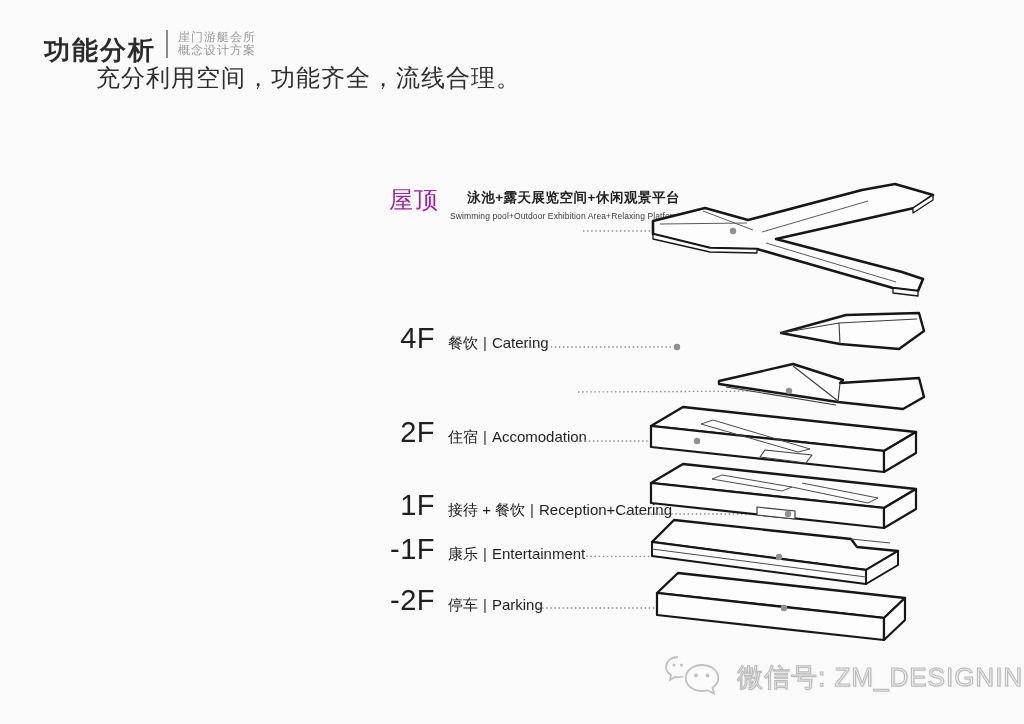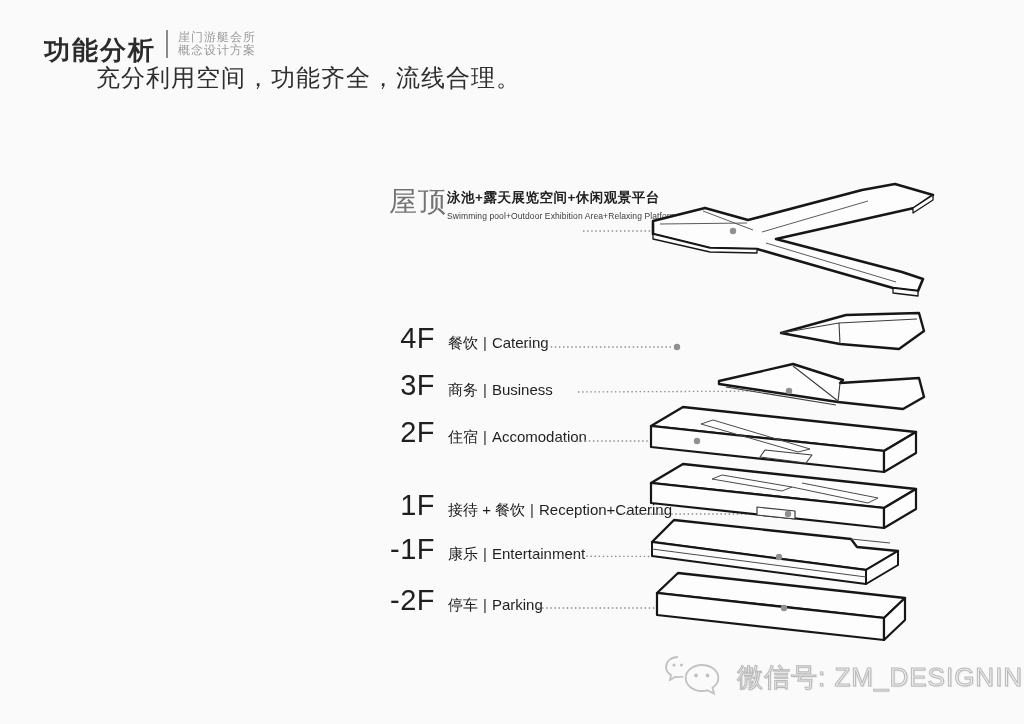--- a/index.html
+++ b/index.html
@@ -35,23 +35,23 @@
     position:absolute;left:96px;top:62px;
     font-size:24px;color:#2e2e2e;letter-spacing:1px;
   }
 
   
   .roof-row{
     position:absolute;left:389px;top:186px;
     display:flex;align-items:flex-start;
   }
   .roof-title{
-    font-size:28px;color:#737373;font-weight:500;line-height:1.15;letter-spacing:1px;
-  }
-  .roof-desc{padding-top:3px;}
+    font-size:24px;color:#a21caf;font-weight:500;line-height:1.15;letter-spacing:1px;
+  }
+  .roof-desc{margin-left:11px;padding-top:3px;text-align:right;}
   .roof-desc-cn{font-size:13.5px;font-weight:bold;color:#222;letter-spacing:0.5px;}
   .roof-desc-en{font-size:8.5px;color:#3c3c3c;margin-top:4px;letter-spacing:0.1px;}
 
   .floor-row{
     position:absolute;left:389px;
     display:flex;align-items:baseline;
   }
   .floor-level{
     display:inline-block;width:46px;text-align:right;
     font-size:29px;color:#1f1f1f;font-weight:400;letter-spacing:0.5px;
@@ -97,24 +97,20 @@
     <div class="roof-title">屋顶</div>
     <div class="roof-desc">
       <div class="roof-desc-cn">泳池+露天展览空间+休闲观景平台</div>
       <div class="roof-desc-en">Swimming pool+Outdoor Exhibition Area+Relaxing Platform</div>
     </div>
   </div>
 
   <div class="floor-row" style="top:322px">
     <span class="floor-level">4F</span>
     <span class="floor-label"><span>餐饮</span><span class="floor-sep">|</span><span>Catering</span></span>
-  </div>
-  <div class="floor-row" style="top:369px">
-    <span class="floor-level">3F</span>
-    <span class="floor-label"><span>商务</span><span class="floor-sep">|</span><span>Business</span></span>
   </div>
   <div class="floor-row" style="top:416px">
     <span class="floor-level">2F</span>
     <span class="floor-label"><span>住宿</span><span class="floor-sep">|</span><span>Accomodation</span></span>
   </div>
   <div class="floor-row" style="top:489px">
     <span class="floor-level">1F</span>
     <span class="floor-label"><span>接待 + 餐饮</span><span class="floor-sep">|</span><span>Reception+Catering</span></span>
   </div>
   <div class="floor-row" style="top:533px">

